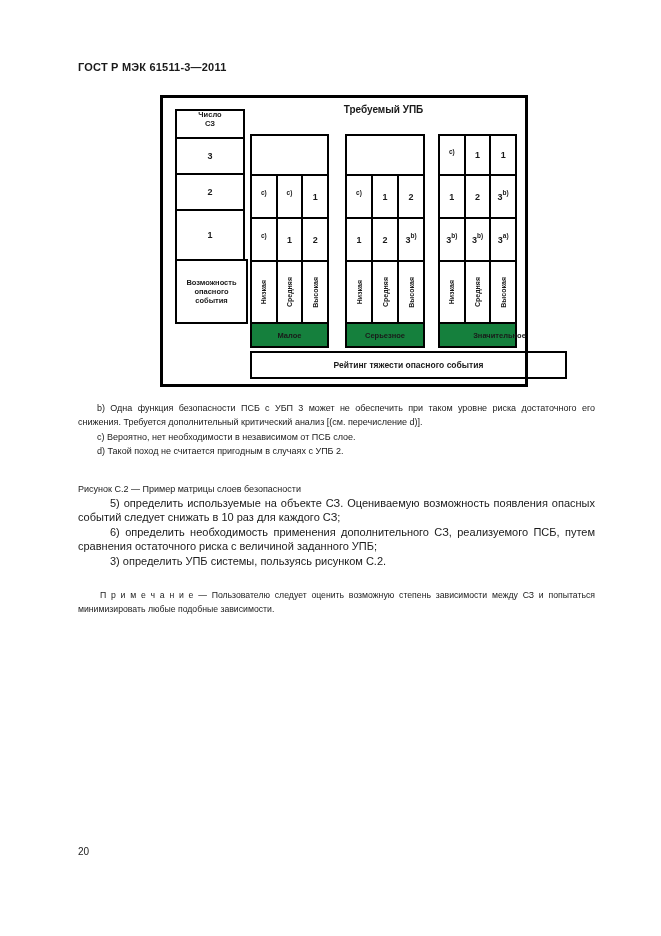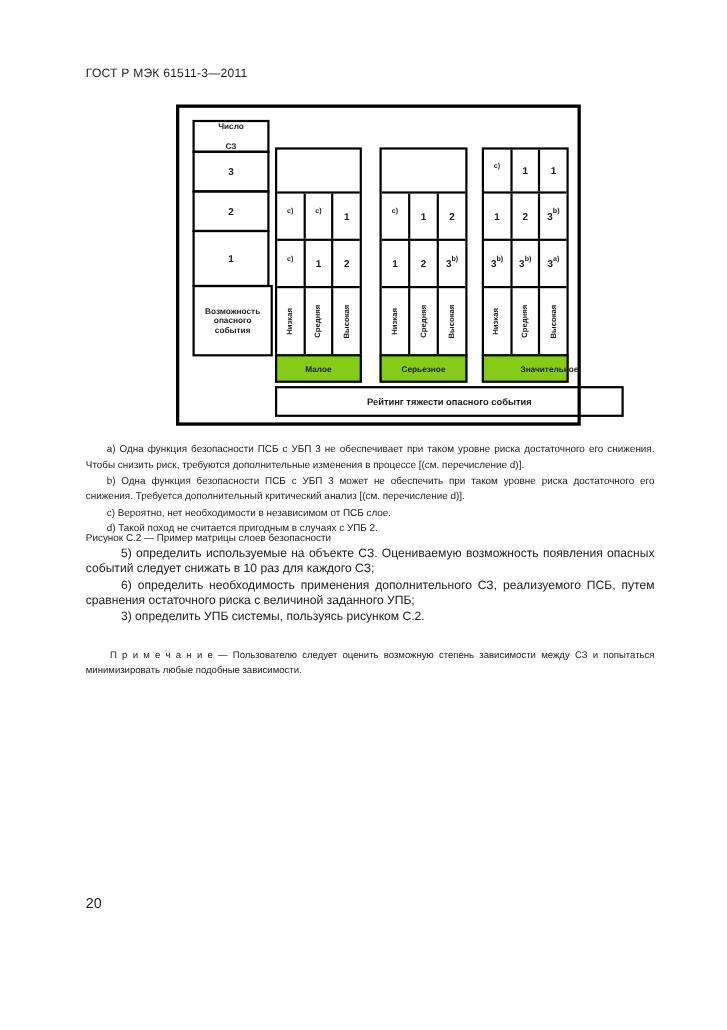--- a/index.html
+++ b/index.html
@@ -1,31 +1,31 @@
 <!DOCTYPE html>
 <html><head>
 <meta charset="utf-8">
 <style>
   html,body{margin:0;padding:0;background:#888;}
   .page{
     position:relative;width:661px;height:936px;background:#ffffff;
     font-family:"Liberation Sans","DejaVu Sans",sans-serif;color:#1a1a1a;
     margin:0 auto;overflow:hidden;
   }
-  .doc-header{position:absolute;left:78px;top:61px;font-size:11px;font-weight:normal;letter-spacing:.2px;}
+  .doc-header{position:absolute;left:78px;top:61px;font-size:11px;font-weight:bold;letter-spacing:.2px;}
 
   
   .figure-box{position:absolute;left:160px;top:95px;width:368px;height:292px;
     border:3px solid #000;box-sizing:border-box;}
   .fig-title{position:absolute;left:87px;top:6px;width:267px;text-align:center;
     font-size:10px;font-weight:bold;}
 
   .num-col{position:absolute;left:12px;top:11px;width:70px;}
   .num-header{height:30px;border:2px solid #000;box-sizing:border-box;
-    display:flex;flex-direction:column;align-items:center;justify-content:space-between;
+    display:flex;flex-direction:column;align-items:center;justify-content:flex-start;
     font-size:7.5px;font-weight:bold;line-height:8.5px;}
   .num-cell{height:38px;border:2px solid #000;box-sizing:border-box;margin-top:-2px;
     display:flex;align-items:center;justify-content:center;font-size:9px;font-weight:bold;}
   .num-cell.tall{height:52px;}
 
   .likelihood-box{position:absolute;left:12px;top:161px;width:73px;height:65px;
     border:2px solid #000;box-sizing:border-box;display:flex;align-items:center;justify-content:center;
     text-align:center;font-size:7.5px;font-weight:bold;line-height:9px;padding:16px;}
 
   .group{position:absolute;top:36px;width:79px;border:2px solid #000;box-sizing:border-box;background:#fff;}
@@ -37,48 +37,49 @@
   .mrow.r2{height:43px;}
   .mrow.r1{height:43px;}
   .mrow.labels{height:60px;border-bottom:none;}
   .cell{flex:1;border-right:2px solid #000;display:flex;align-items:center;justify-content:center;min-width:0;}
   .cell:last-child{border-right:none;}
   .cv{font-size:9px;font-weight:bold;}
   .cs{font-size:6.5px;font-weight:bold;position:relative;top:-4px;}
   .vlabel{writing-mode:vertical-rl;transform:rotate(180deg);font-size:7px;font-weight:bold;}
 
   .gtitle{position:absolute;top:224px;height:26px;border:2px solid #000;box-sizing:border-box;
-    display:flex;align-items:center;justify-content:center;font-size:7.5px;font-weight:bold;background:#84cc16;}
+    display:flex;align-items:center;justify-content:center;font-size:7.5px;font-weight:bold;background:#15803d;}
   .gtitle.t1{left:87px;width:79px;}
   .gtitle.t2{left:182px;width:80px;}
   .gtitle.t3{left:275px;width:79px;padding-left:44px;}
 
   .rating-bar{position:absolute;left:87px;top:253px;width:317px;height:28px;
     border:2px solid #000;box-sizing:border-box;display:flex;align-items:center;justify-content:center;
     font-size:8.5px;font-weight:bold;}
 
   
   .notes{position:absolute;left:78px;top:401px;width:517px;font-size:9px;line-height:14.4px;text-align:justify;}
   .notes p{margin:0;text-indent:19px;}
   .caption{position:absolute;left:78px;top:484px;width:517px;text-align:left;font-size:9px;}
   .num-list{position:absolute;left:78px;top:496px;width:517px;font-size:11px;line-height:14.4px;text-align:justify;}
   .num-list p{margin:0;text-indent:32px;}
   .note-par{position:absolute;left:78px;top:588px;width:517px;margin:0;font-size:8.7px;line-height:14px;
     text-align:justify;text-indent:22px;}
-  .page-number{position:absolute;left:78px;top:813px;font-size:13px;text-align:right;}
+  .page-number{position:absolute;left:78px;top:846px;font-size:10px;text-align:right;}
 </style>
 </head>
 <body>
 
 <div class="page">
 
   <div class="doc-header">ГОСТ Р МЭК 61511-3—2011</div>
 
   <div class="figure-box">
 
+    <div class="fig-title">Требуемый УПБ</div>
 
     <div class="num-col">
       <div class="num-header">
         <div>Число</div>
         <div>СЗ</div>
       </div>
       <div class="num-cell">3</div>
       <div class="num-cell">2</div>
       <div class="num-cell tall">1</div>
     </div>
@@ -227,21 +228,20 @@
             <span class="vlabel">Высокая</span>
           </div>
       </div>
     </div>
     <div class="gtitle t3">Значительное</div>
 
     <div class="rating-bar">Рейтинг тяжести опасного события</div>
   </div>
 
   <div class="notes">
-    <p>a) Одна функция безопасности ПСБ с УБП 3 не обеспечивает при таком уровне риска достаточного его снижения. Чтобы снизить риск, требуются дополнительные изменения в процессе [(см. перечисление d)].</p>
     <p>b) Одна функция безопасности ПСБ с УБП 3 может не обеспечить при таком уровне риска достаточного его снижения. Требуется дополнительный критический анализ [(см. перечисление d)].</p>
     <p>c) Вероятно, нет необходимости в независимом от ПСБ слое.</p>
     <p>d) Такой поход не считается пригодным в случаях с УПБ 2.</p>
   </div>
 
   <div class="caption">Рисунок С.2 — Пример матрицы слоев безопасности</div>
 
   <div class="num-list">
     <p>5) определить используемые на объекте СЗ. Оцениваемую возможность появления опасных событий следует снижать в 10 раз для каждого СЗ;</p>
     <p>6) определить необходимость применения дополнительного СЗ, реализуемого ПСБ, путем сравнения остаточного риска с величиной заданного УПБ;</p>

